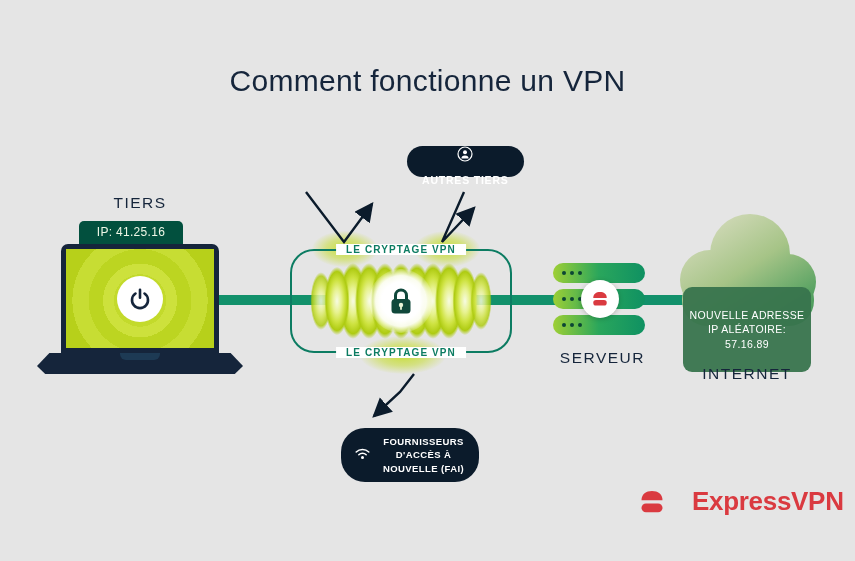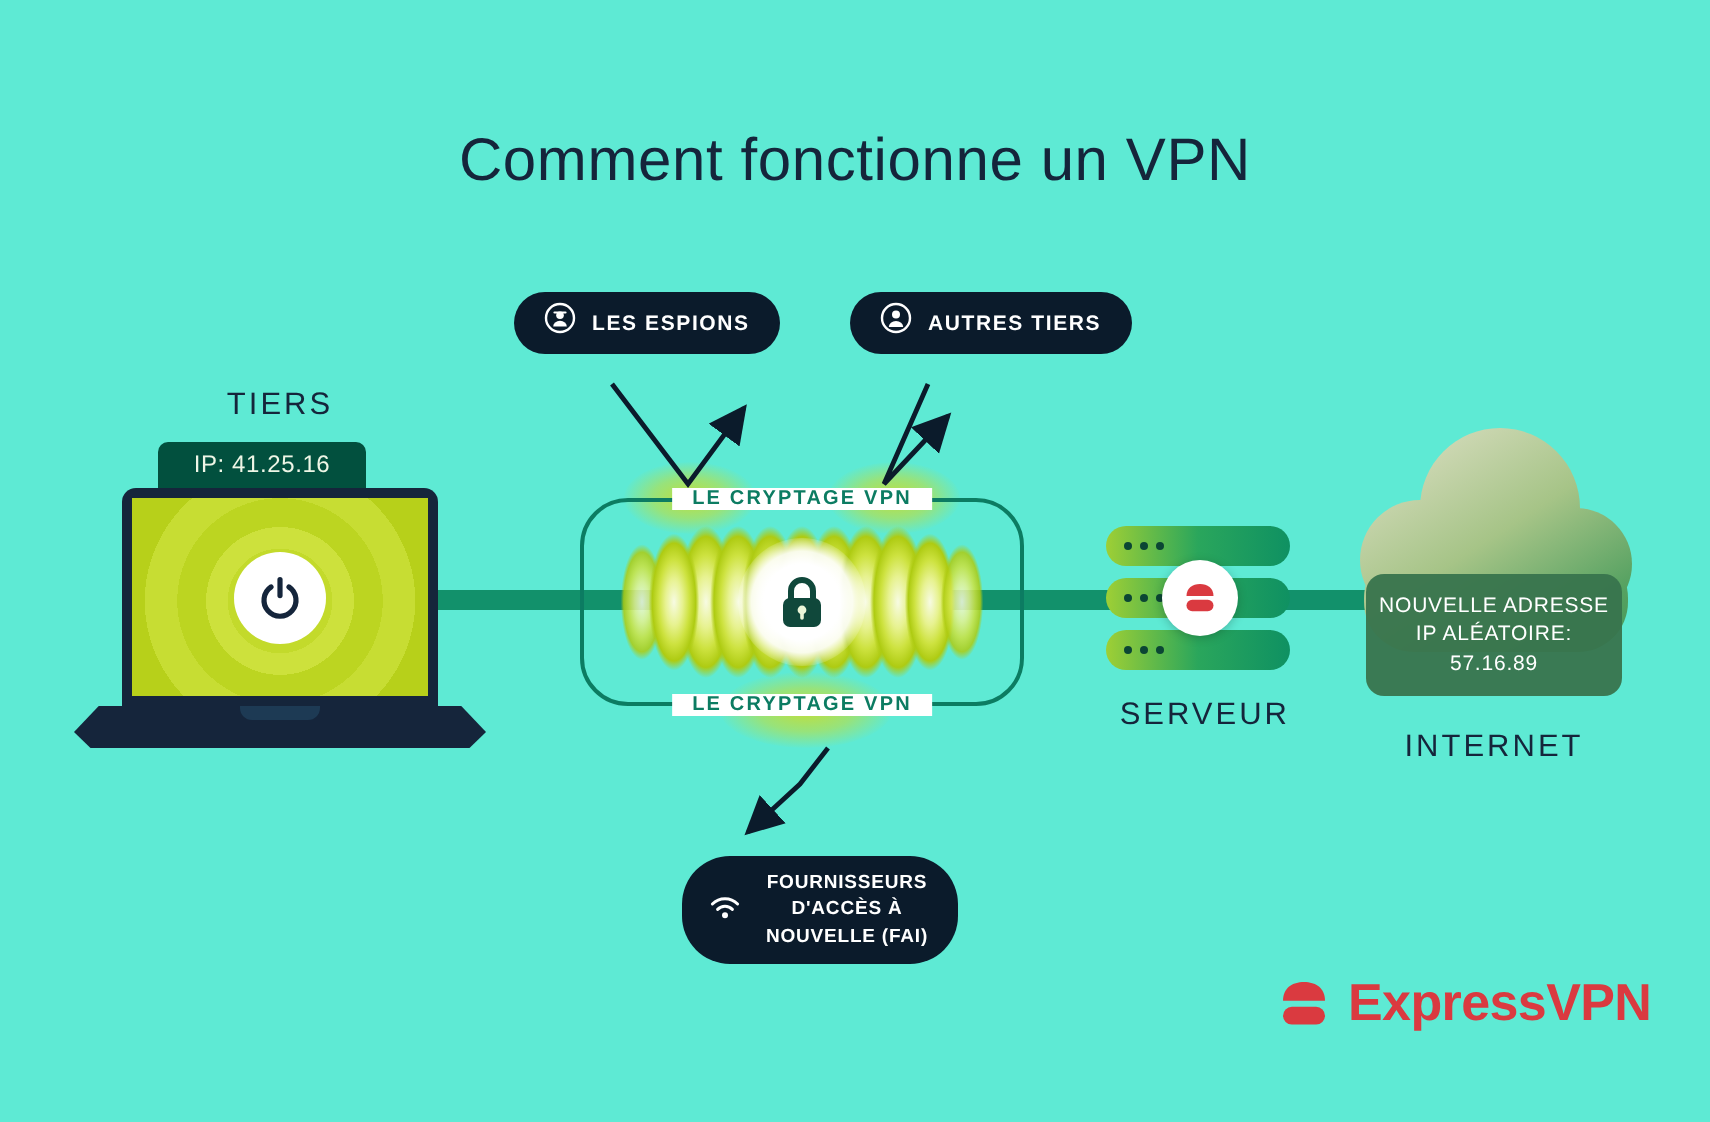--- a/index.html
+++ b/index.html
@@ -1,33 +1,33 @@
 <!DOCTYPE html>
 <html style="--navy: #15253b; --pill_bg: #0b1b2b; --line_green: #12916b; --tunnel_teal: #0c7c62; --lime: #c6dd32; --ip_badge_bg: #02503e; --cloud_badge_bg: #38744d; --brand_red: #da3a40;"><head>
 <meta charset="utf-8">
 <style>
   :root{
     --navy:#15253b; --pill_bg:#0b1b2b; --line_green:#12916b; --tunnel_teal:#0c7c62;
     --lime:#c6dd32; --ip_badge_bg:#02503e; --cloud_badge_bg:#38744d; --brand_red:#da3a40;
   }
   *{margin:0;padding:0;box-sizing:border-box}
   body{background:#fff;font-family:"Liberation Sans",sans-serif;}
-  .stage{position:relative;width:855px;height:561px;margin:0 auto;background:#5eead4;overflow:hidden;color:var(--navy);}
+  .stage{position:relative;width:855px;height:561px;margin:0 auto;background:#e5e5e5;overflow:hidden;color:var(--navy);}
 
   .title{position:absolute;top:64px;left:0;width:100%;text-align:center;
          font-size:30px;font-weight:500;letter-spacing:.3px;color:var(--navy);}
 
   .conn-line{position:absolute;left:190px;top:295px;width:560px;height:10px;background:var(--line_green);z-index:1;}
 
   
   .pill{position:absolute;height:31px;display:inline-flex;align-items:center;gap:8px;
         padding:0 15px;border-radius:16px;background:var(--pill_bg);color:#fff;z-index:5;}
   .pill-text{font-size:10.5px;font-weight:bold;letter-spacing:.8px;white-space:nowrap;}
   .pill-spies{left:257px;top:146px;}
-  .pill-tiers{left:425px;top:146px;}
+  .pill-tiers{left:407px;top:146px;flex-direction:column;}
   .isp-pill{position:absolute;left:341px;top:428px;width:138px;min-height:47px;background:var(--pill_bg);
             border-radius:24px;display:flex;align-items:center;gap:7px;padding:7px 10px 7px 13px;color:#fff;z-index:5;}
   .isp-text{display:flex;flex-direction:column;align-items:center;flex:1;
             font-size:9.5px;font-weight:bold;letter-spacing:.4px;line-height:1.42;}
 
   
   .arrow-svg{position:absolute;z-index:4;}
   .bounce-glow{position:absolute;z-index:2;border-radius:50%;
      background:radial-gradient(ellipse at center, rgba(198,221,50,.95) 0%, rgba(198,221,50,.55) 40%, rgba(198,221,50,0) 72%);}
   .glow-1{left:312px;top:231px;width:66px;height:36px;}
@@ -76,50 +76,39 @@
      display:flex;align-items:center;gap:4px;padding-left:9px;}
   .server-bar b{width:4px;height:4px;border-radius:50%;background:#0b4634;}
   .server-circle{position:absolute;left:581px;top:280px;width:38px;height:38px;border-radius:50%;background:#fff;
      box-shadow:0 1px 5px rgba(10,30,20,.25);display:flex;align-items:center;justify-content:center;z-index:4;}
   .server-label{position:absolute;left:553px;top:349px;width:92px;text-align:right;
                 font-size:15.5px;letter-spacing:1.5px;color:var(--navy);z-index:3;}
 
   
   .cloud-svg{position:absolute;left:676px;top:202px;z-index:2;}
   .cloud-badge{position:absolute;left:683px;top:287px;width:128px;background:rgba(56,116,77,.95);
-     border-radius:9px;padding:9px 3px;color:#fff;text-align:center;font-size:10.5px;font-weight:500;
+     border-radius:9px;padding:21px 3px;color:#fff;text-align:center;font-size:10.5px;font-weight:500;
      letter-spacing:.4px;line-height:1.38;z-index:3;}
   .cloud-badge span{display:block;}
   .internet-label{position:absolute;left:676px;top:365px;width:142px;text-align:center;
                   font-size:15.5px;letter-spacing:1.5px;color:var(--navy);z-index:3;}
 
   
-  .brand{position:absolute;left:638px;top:486px;display:flex;align-items:center;gap:8px;z-index:5;}
+  .brand{position:absolute;left:638px;top:486px;display:flex;align-items:center;gap:26px;z-index:5;}
   .brand-word{font-size:26px;font-weight:bold;color:var(--brand_red);letter-spacing:-.3px;}
 </style>
 </head>
 <body>
 
 <div class="stage">
 
   <h1 class="title">Comment fonctionne un VPN</h1>
 
   <div class="conn-line"></div>
 
-  <div class="pill pill-spies">
-    <span>
-      <svg width="16" height="16" viewBox="0 0 16 16">
-        <circle cx="8" cy="8" r="7" fill="none" stroke="#fff" stroke-width="1.2"></circle>
-        <circle cx="8" cy="6.6" r="1.9" fill="#fff"></circle>
-        <rect x="4.7" y="4.7" width="6.6" height="1.1" rx="0.55" fill="#fff"></rect>
-        <path d="M4.6,12.3 a3.4,2.9 0 0 1 6.8,0 z" fill="#fff"></path>
-      </svg>
-    </span>
-    <span class="pill-text">LES ESPIONS</span>
-  </div>
 
   <div class="pill pill-tiers">
     <span>
       <svg width="16" height="16" viewBox="0 0 16 16">
         <circle cx="8" cy="8" r="7" fill="none" stroke="#fff" stroke-width="1.2"></circle>
         <circle cx="8" cy="6.2" r="2" fill="#fff"></circle>
         <path d="M4.4,12.5 a3.6,3 0 0 1 7.2,0 z" fill="#fff"></path>
       </svg>
     </span>
     <span class="pill-text">AUTRES TIERS</span>

